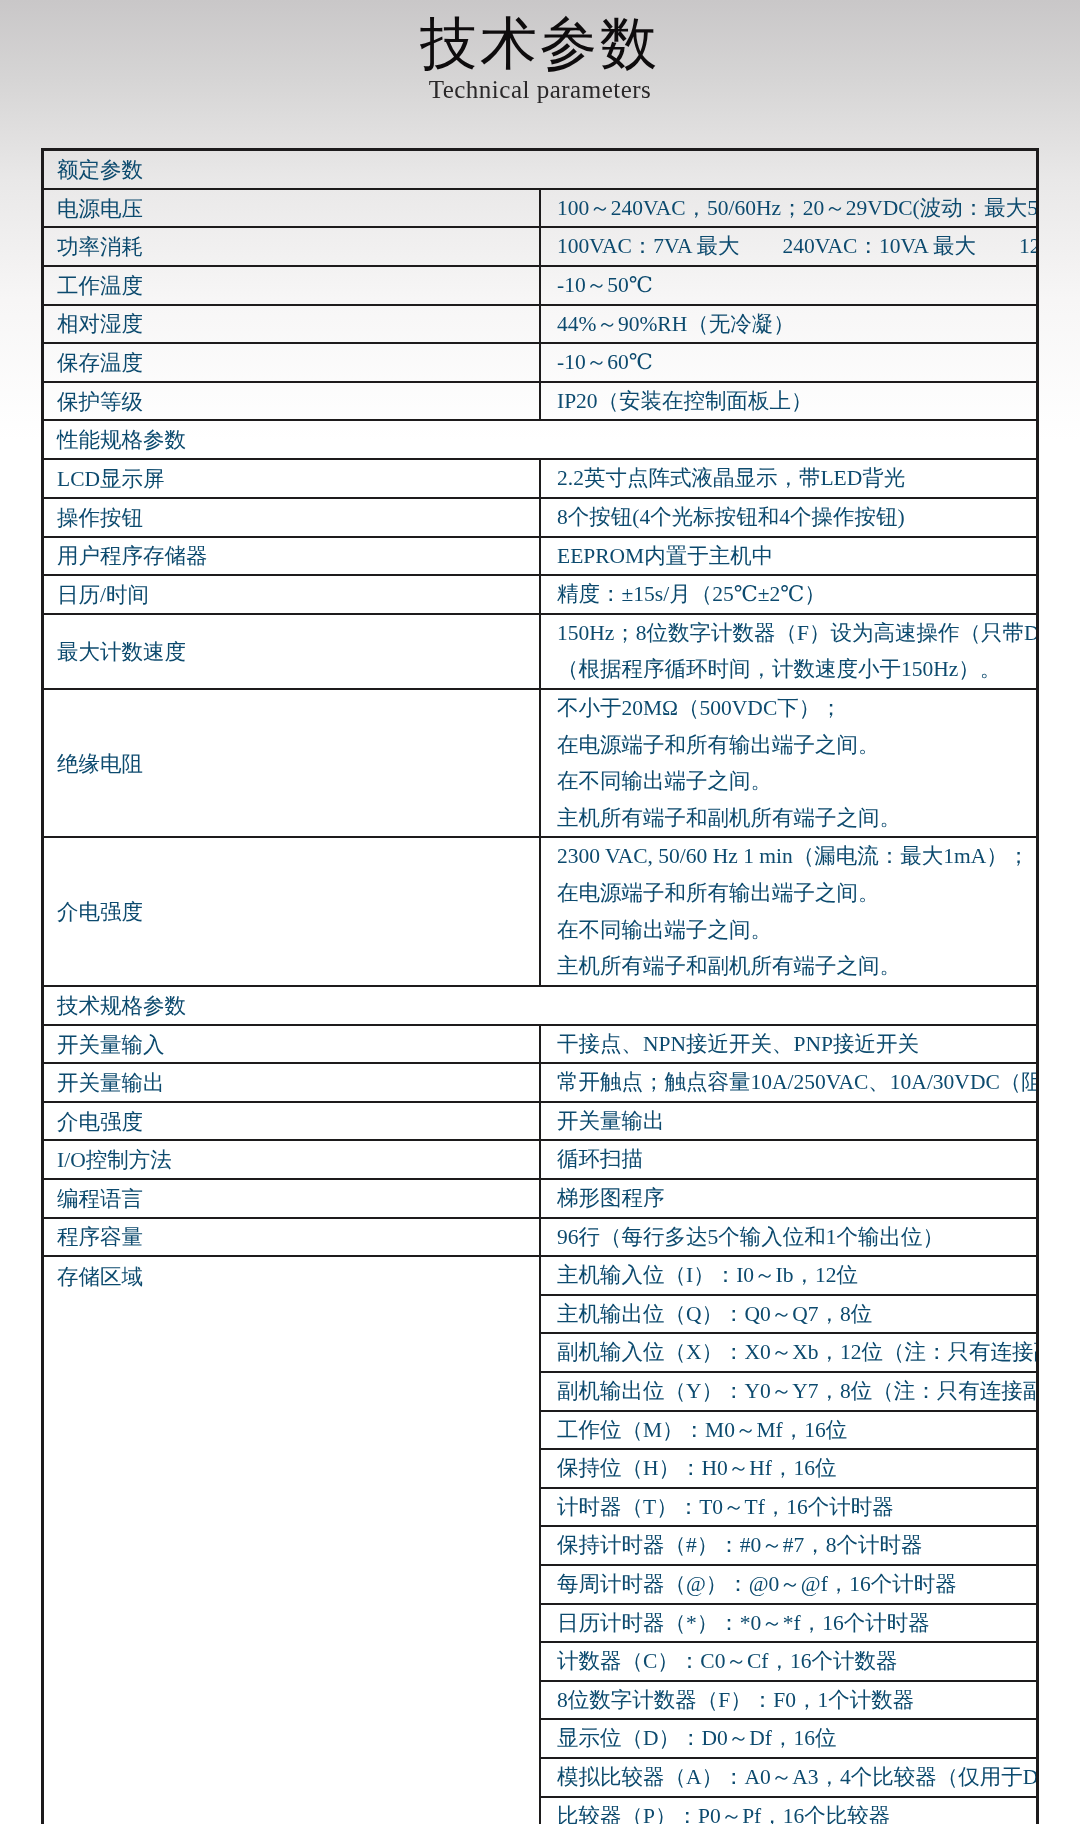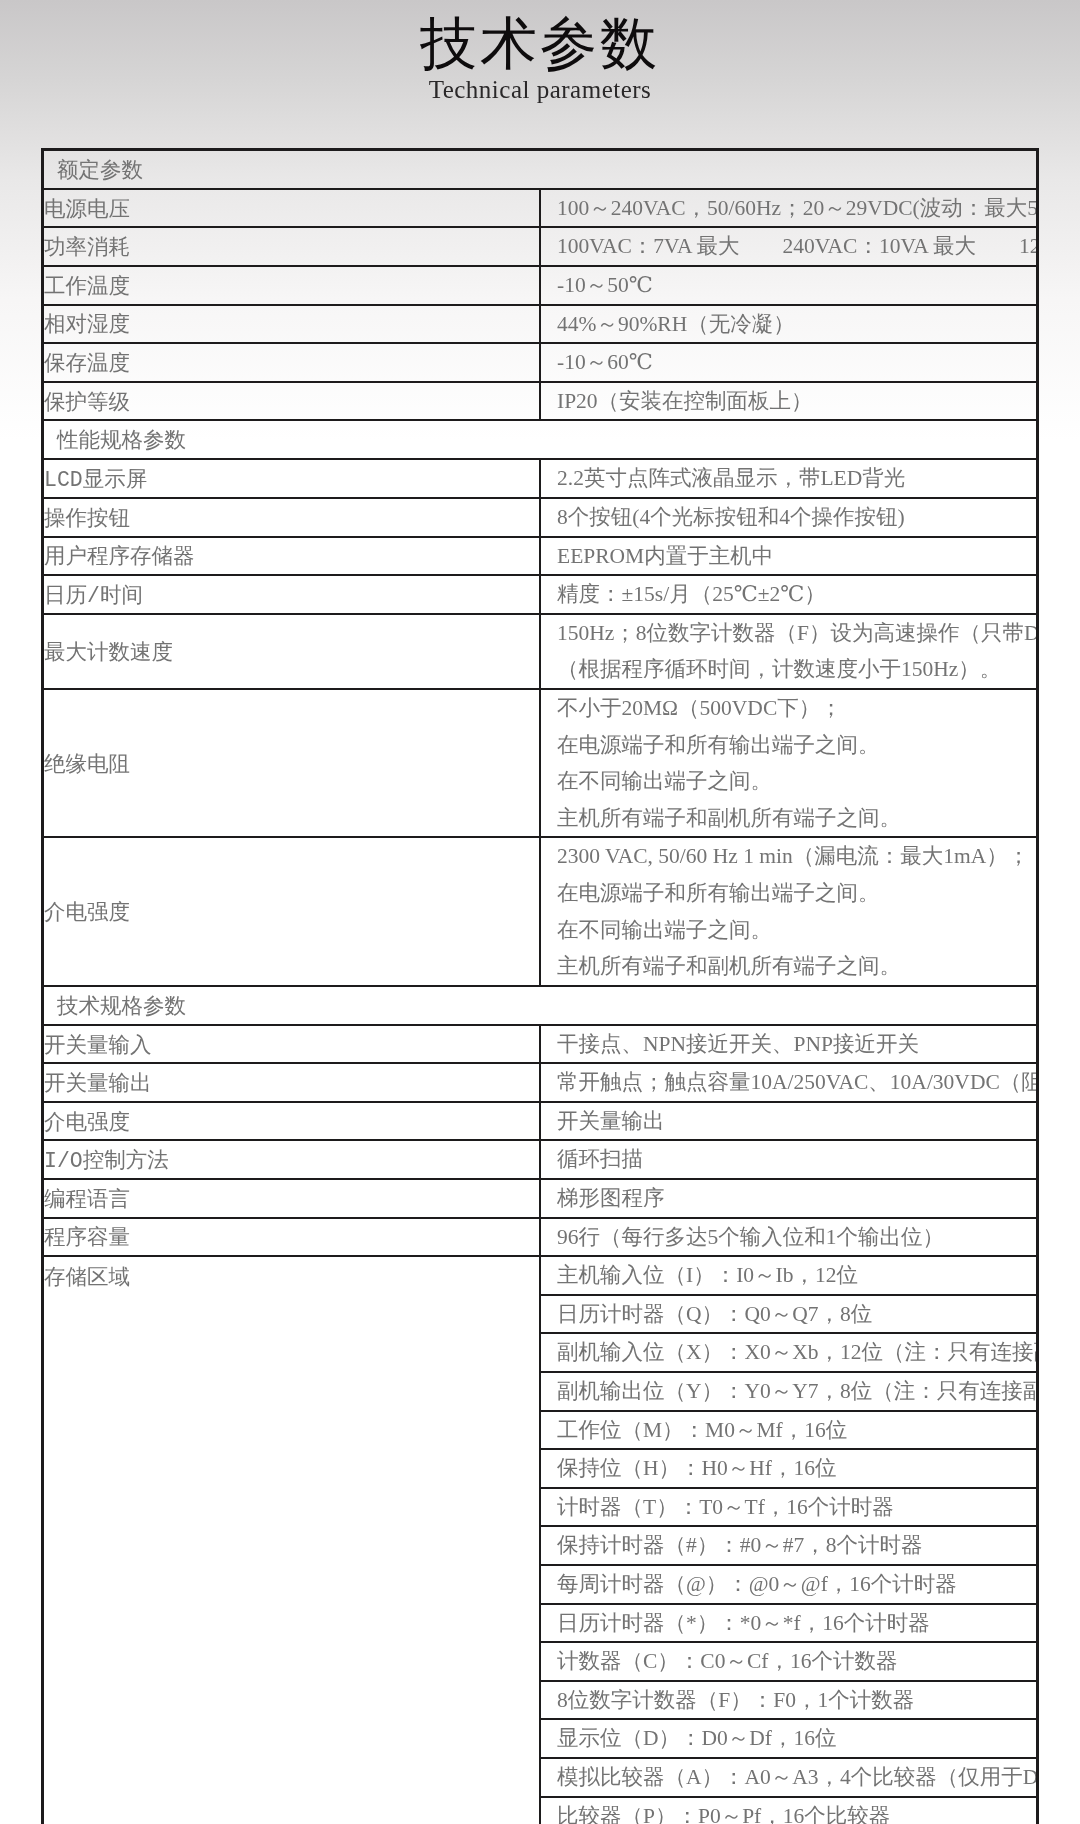--- a/index.html
+++ b/index.html
@@ -32,26 +32,26 @@
     margin: 44px auto 0 auto;
     width: 998px;
     table-layout: fixed;
   }
   table.spec, table.spec td { border: 2px solid #1d1b1c; }
   table.spec { border-width: 3px; }
   td {
     font-size: 21.5px;
     padding: 0;
     vertical-align: middle;
-    color: #737373;
+    color: #0c4a6e;
   }
   td.label {
     width: 211px;
+    padding-left: 13px;
     height: 36px;
-    font-family: Liberation Mono, monospace;
   }
   td.value { padding-left: 16px; }
   td.value .line {
     line-height: 36.6px;
     white-space: nowrap;
     overflow: hidden;
   }
   tr.section td {
     padding-left: 13px;
     height: 37px;
@@ -203,21 +203,21 @@
         </td>
       </tr>
       <tr class="subrow">
         <td class="label group-label" rowspan="16">存储区域</td>
         <td class="value">
           <div class="line">主机输入位（I）：I0～Ib，12位</div>
         </td>
       </tr>
       <tr class="subrow">
         <td class="value">
-          <div class="line">日历计时器（Q）：Q0～Q7，8位</div>
+          <div class="line">主机输出位（Q）：Q0～Q7，8位</div>
         </td>
       </tr>
       <tr class="subrow">
         <td class="value">
           <div class="line">副机输入位（X）：X0～Xb，12位（注：只有连接副机时才能使用）</div>
         </td>
       </tr>
       <tr class="subrow">
         <td class="value">
           <div class="line">副机输出位（Y）：Y0～Y7，8位（注：只有连接副机时才能使用）</div>

